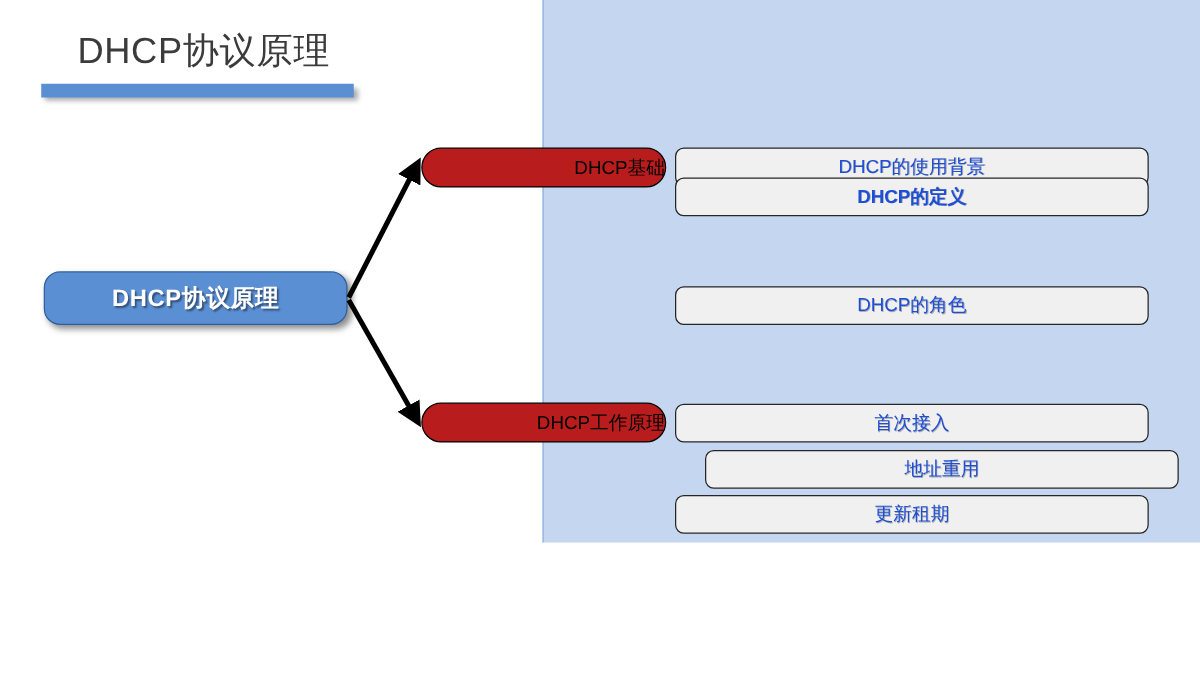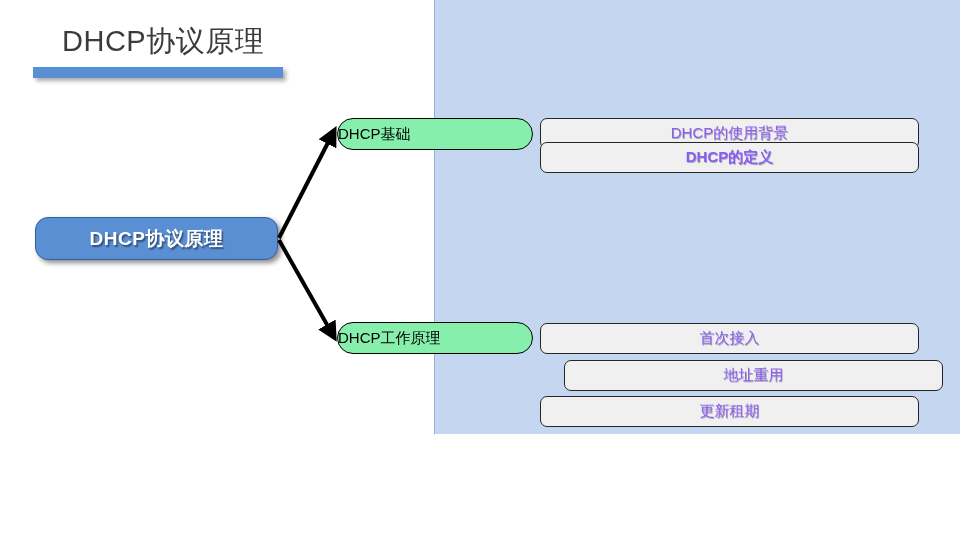--- a/index.html
+++ b/index.html
@@ -79,26 +79,26 @@
     text-shadow: 1.5px 1.5px 1.5px rgba(0,0,0,0.45);
     white-space: nowrap;
   }
 
   
   .branch-node {
     position: absolute;
     width: 196px;
     height: 32px;
     box-sizing: border-box;
-    background: #86efac;
+    background: #b91c1c;
     border: 1.6px solid #000000;
     border-radius: 16px;
     display: flex;
     align-items: center;
-    justify-content: flex-start;
+    justify-content: flex-end;
     z-index: 3;
   }
   .branch-node .branch-label {
     color: #000000;
     font-size: 15px;
     white-space: nowrap;
   }
   #branch-0 { left: 337px; top: 118px; }
   #branch-1 { left: 337px; top: 322px; }
 
@@ -122,21 +122,21 @@
     box-sizing: border-box;
     background: #f0f0f0;
     border: 1.4px solid #262626;
     border-radius: 7px;
     display: flex;
     align-items: center;
     justify-content: center;
     z-index: 3;
   }
   .leaf-box .leaf-label {
-    color: #8b5cf6;
+    color: #1d4ed8;
     font-size: 15px;
     white-space: nowrap;
     text-shadow: 0.7px 0.7px 0 rgba(160,160,160,0.85);
   }
 </style>
 </head>
 <body>
 
 <div id="slide">
 
@@ -166,20 +166,23 @@
   <div class="branch-node" id="branch-1">
     <span class="branch-label">DHCP工作原理</span>
   </div>
 
   <div class="leaf-box" style="top:118px;">
     <span class="leaf-label">DHCP的使用背景</span>
   </div>
   <div class="leaf-box" style="top:142px;font-weight:bold;">
     <span class="leaf-label">DHCP的定义</span>
   </div>
+  <div class="leaf-box" style="top:229px;">
+    <span class="leaf-label">DHCP的角色</span>
+  </div>
 
   <div class="leaf-box" style="top:323px;">
     <span class="leaf-label">首次接入</span>
   </div>
   <div class="leaf-box" style="top:360px;margin-left:24px;">
     <span class="leaf-label">地址重用</span>
   </div>
   <div class="leaf-box" style="top:396px;font-family:Liberation Serif, serif;">
     <span class="leaf-label">更新租期</span>
   </div>

